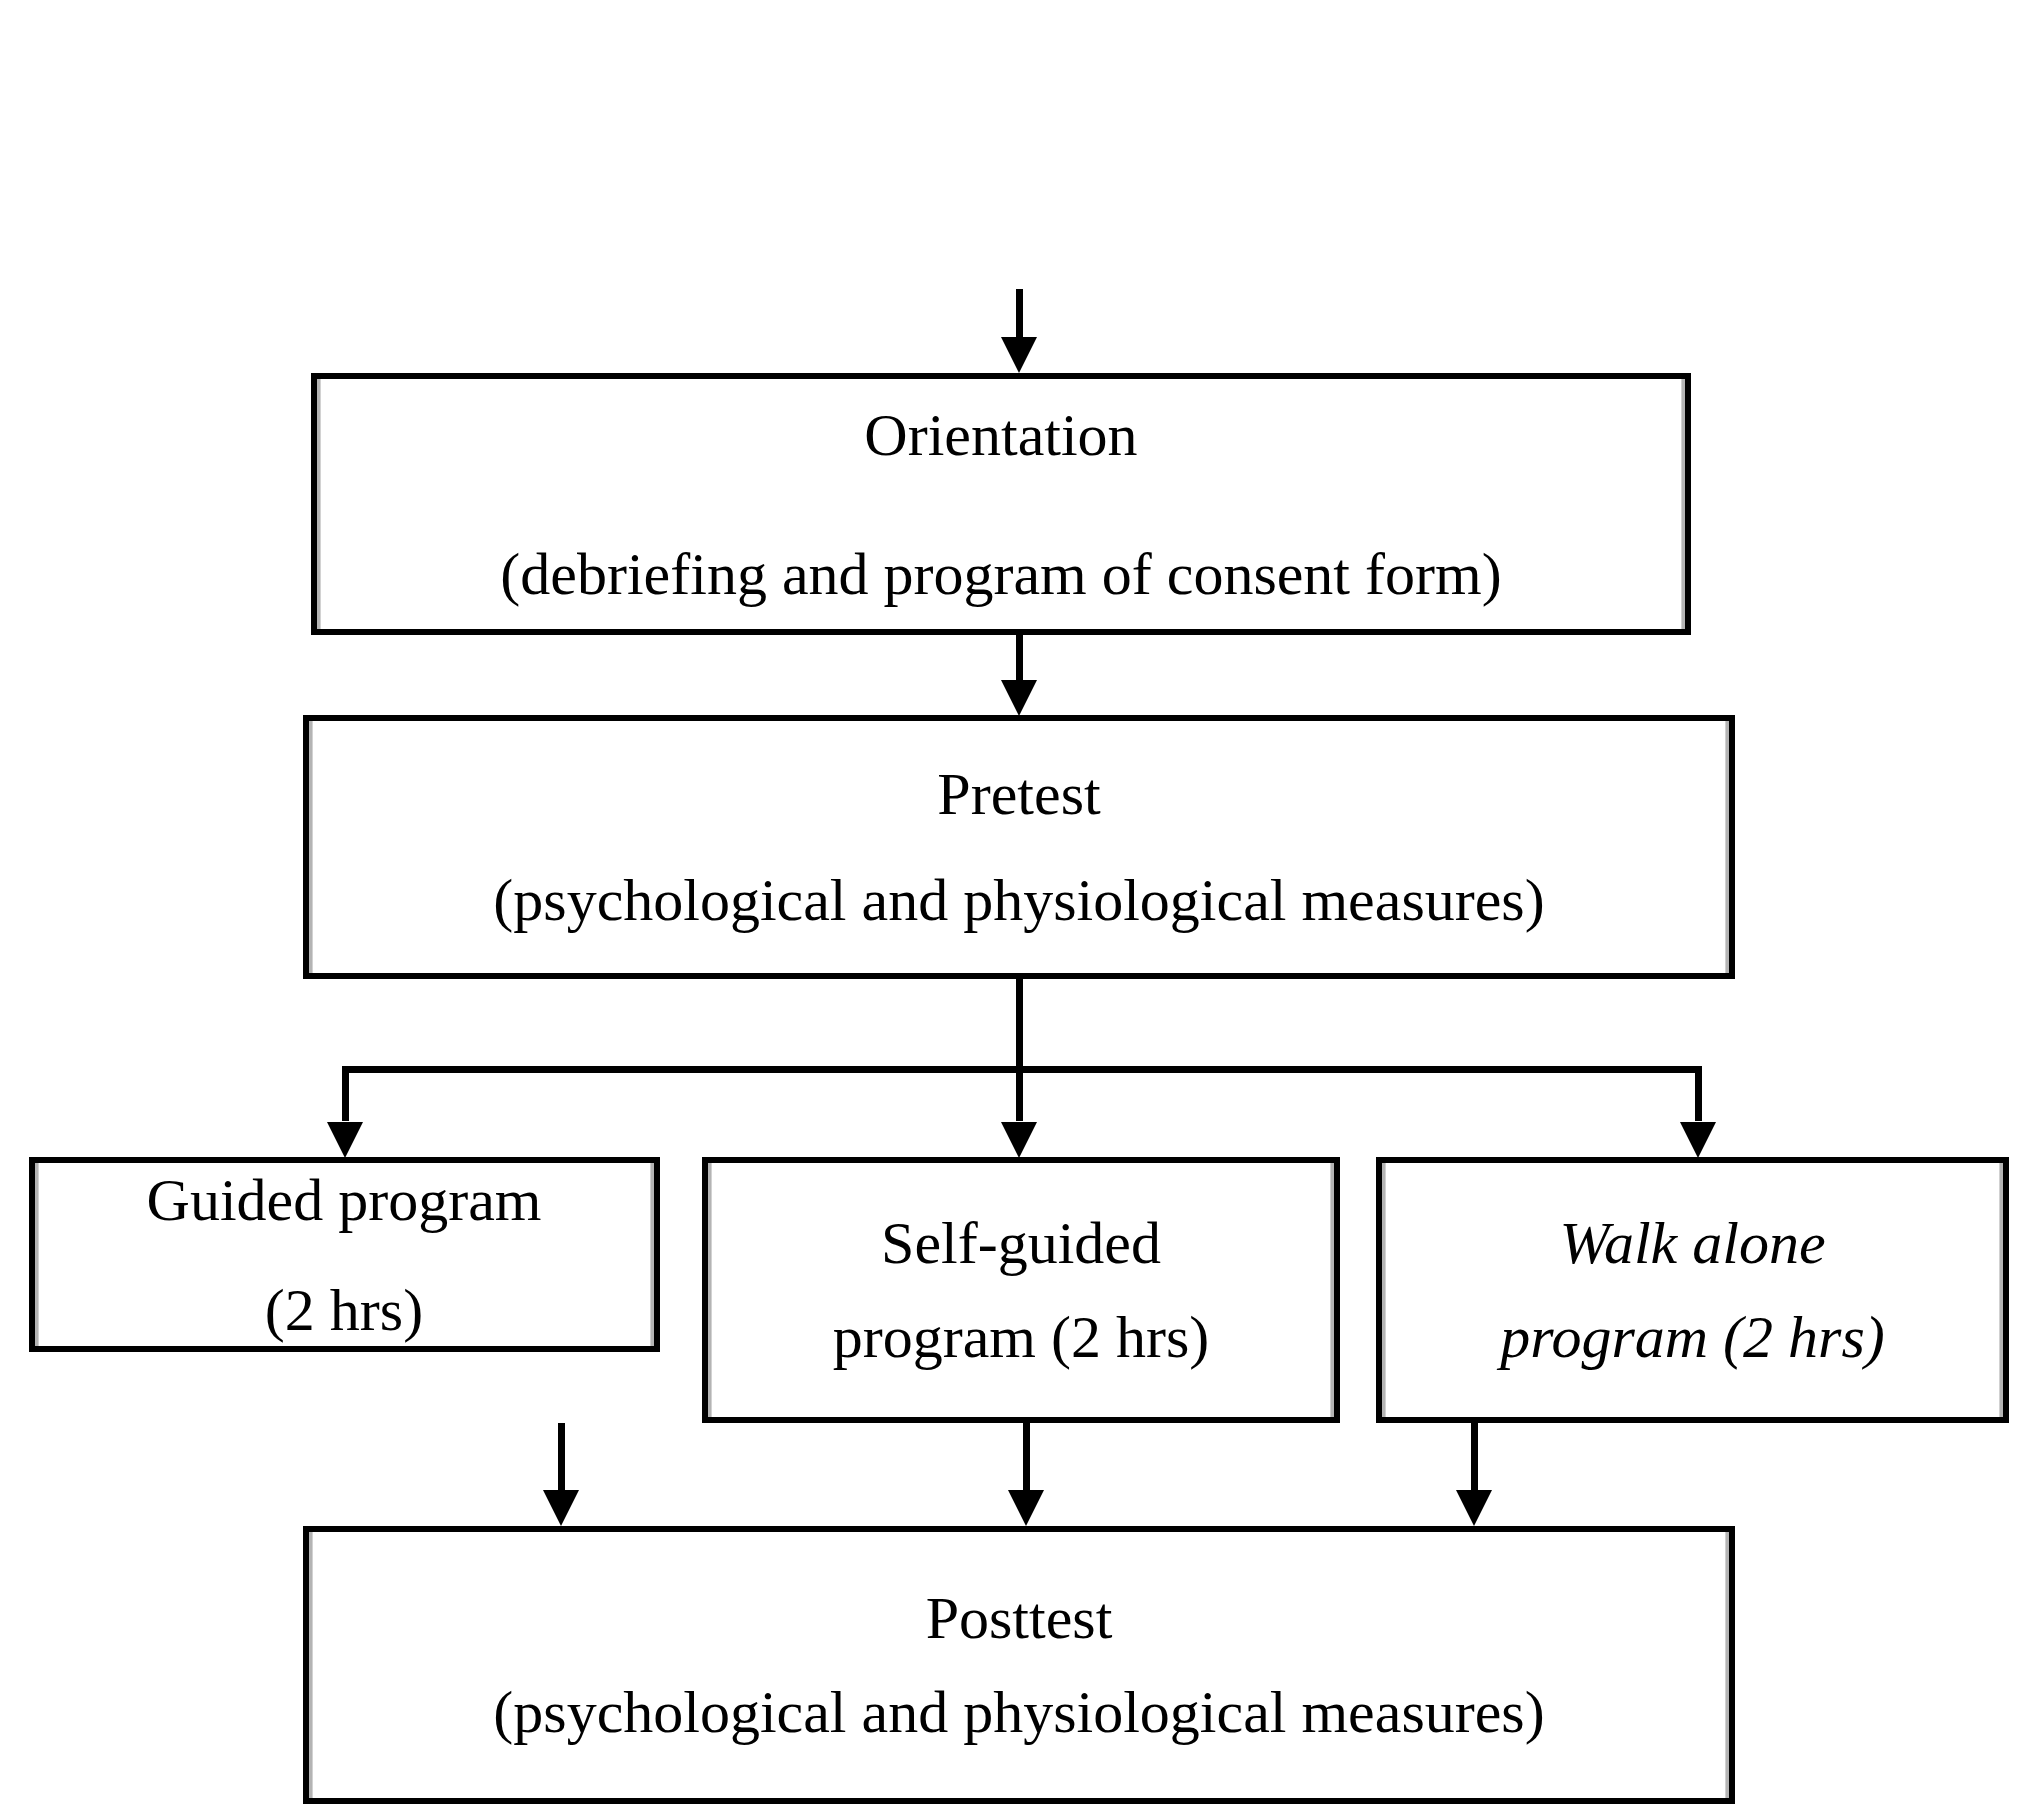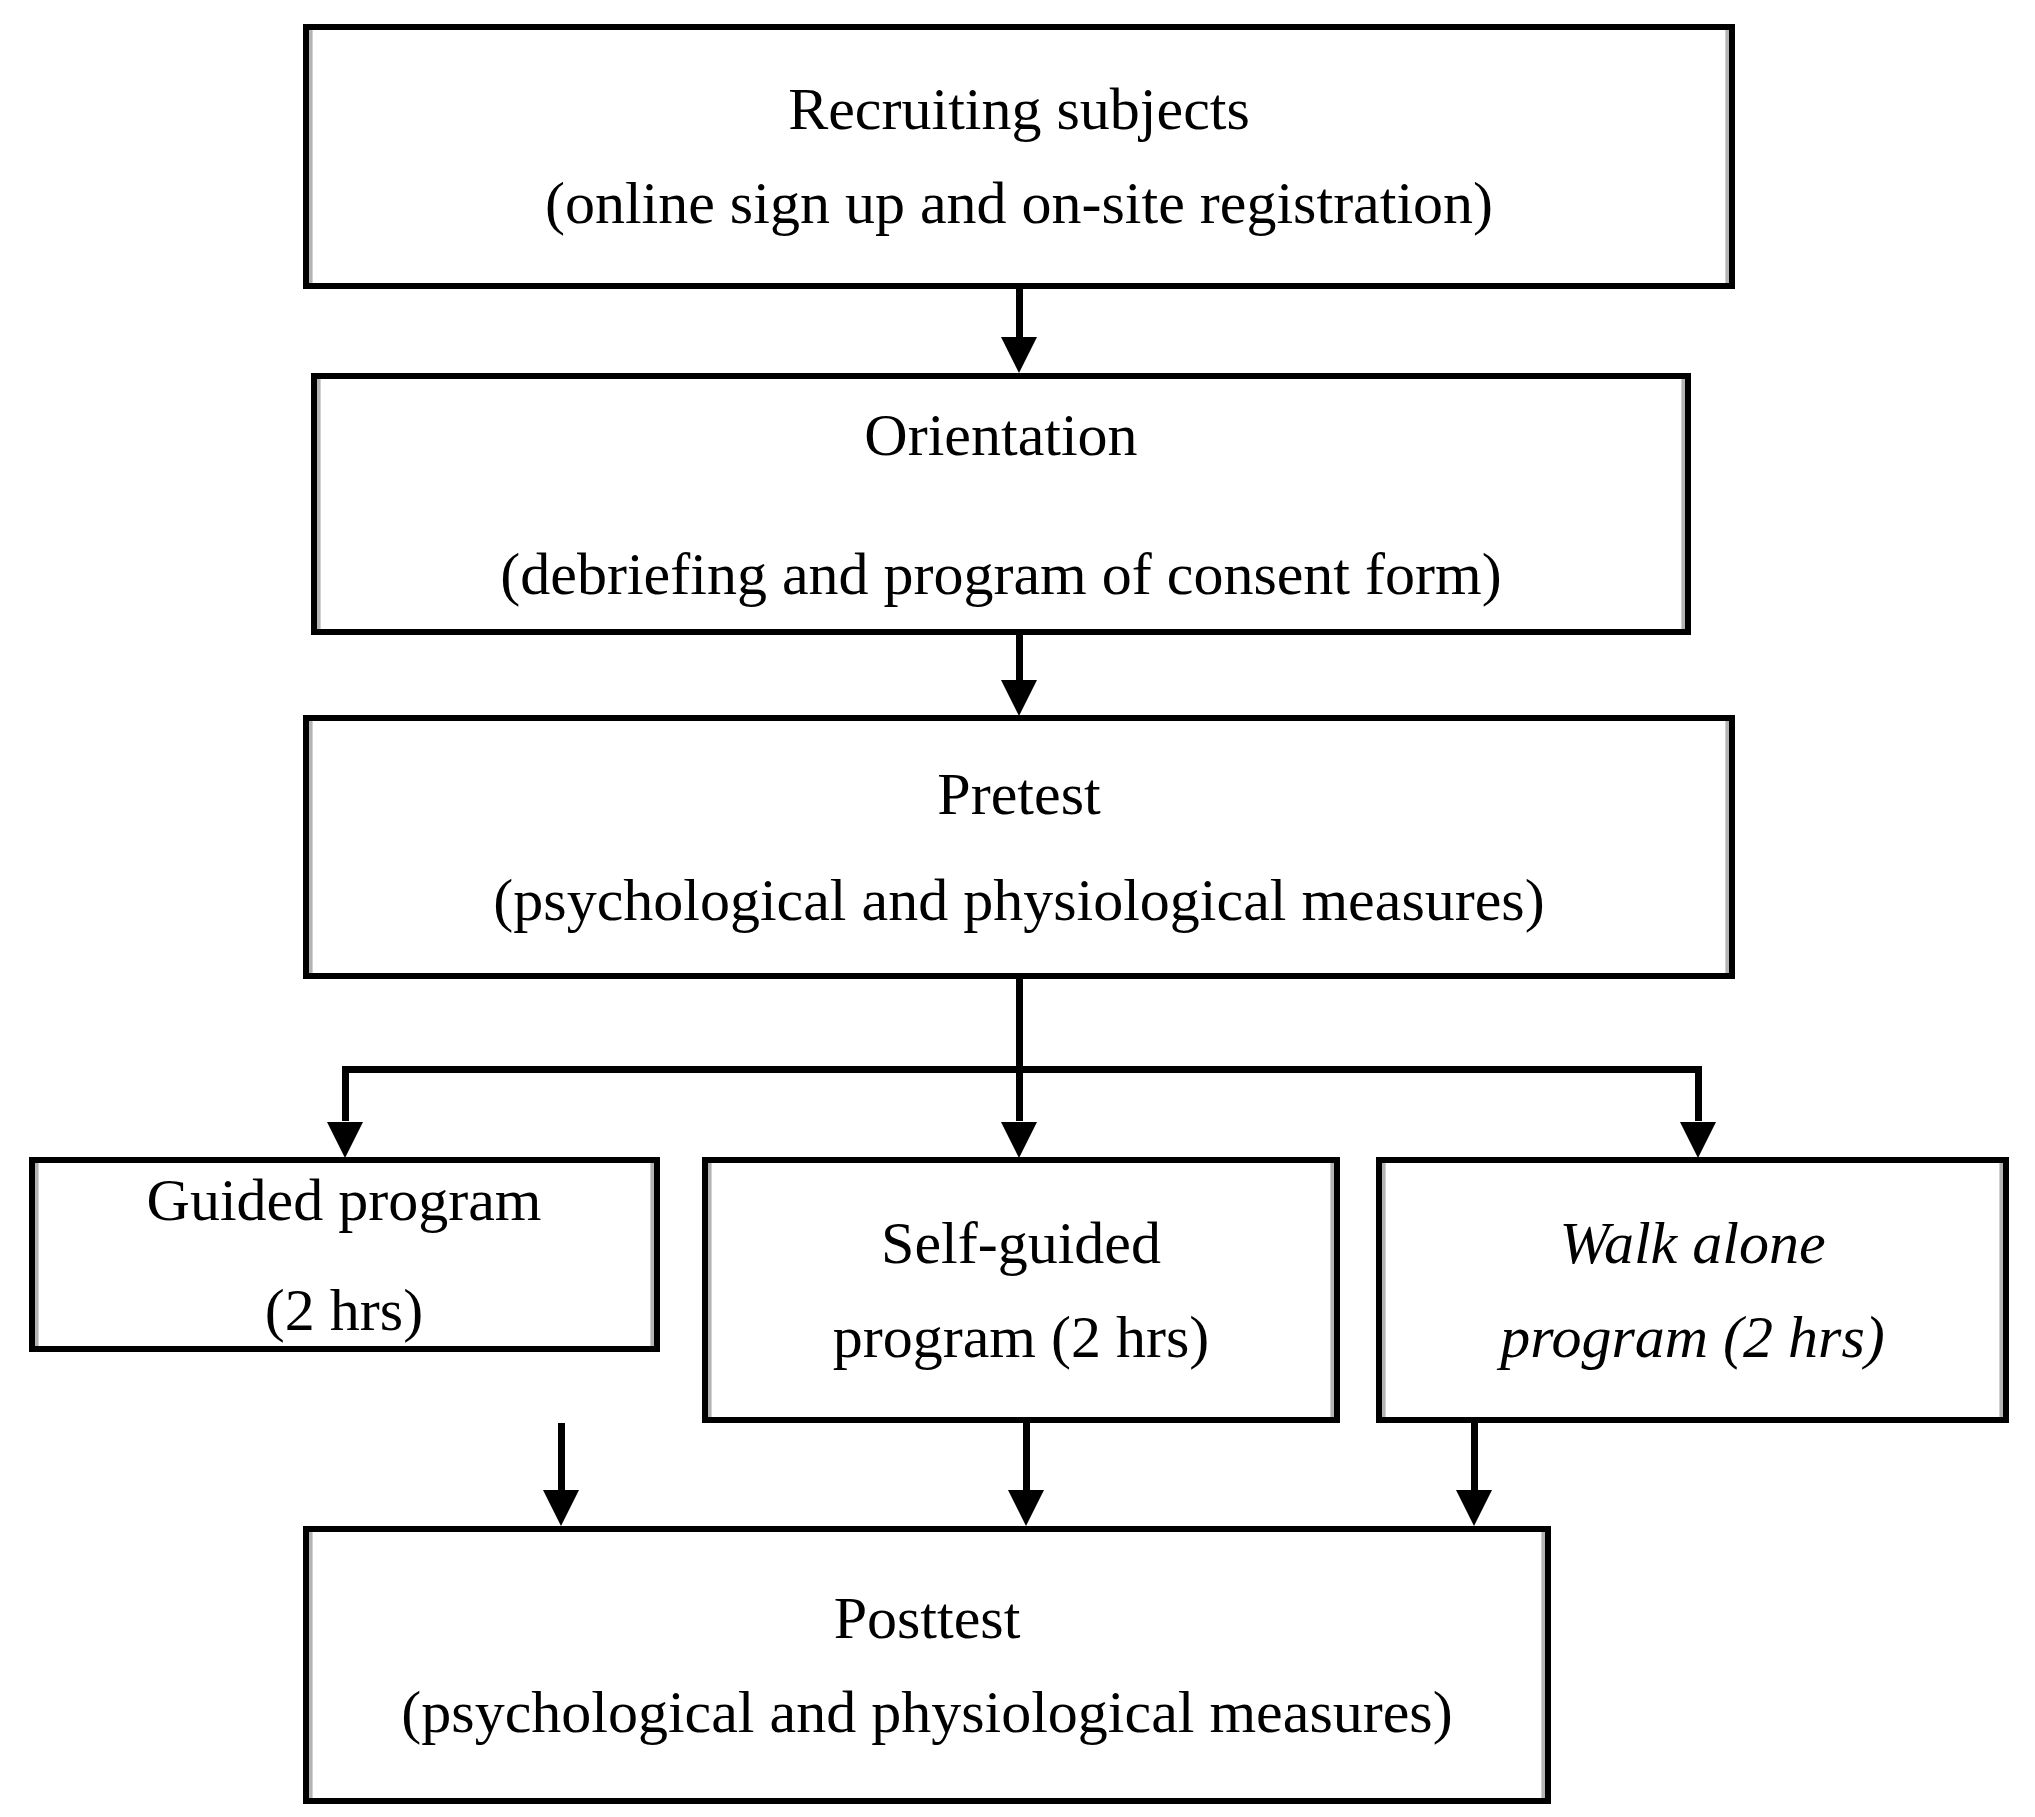--- a/index.html
+++ b/index.html
@@ -31,21 +31,21 @@
   .box .line {
     display: block;
     font-size: 60px;
     line-height: 94px;
     white-space: nowrap;
   }
   
   #box-recruiting { left: 303px; top: 23.5px;   width: 1432px; height: 265px; }
   #box-orientation{ left: 311px; top: 373px;  width: 1380px; height: 262px; gap: 45px; }
   #box-pretest    { left: 303px; top: 715px; width: 1432px; height: 264px; gap: 12px; }
-  #box-posttest   { left: 303px; top: 1526px; width: 1248px; height: 278px; }
+  #box-posttest   { left: 303px; top: 1526px; width: 1432px; height: 278px; }
   
   #box-guided     { left: 28.5px;   top: 1157px; width: 631px; height: 195px; gap: 16px; }
   #box-selfguided { left: 702px;  top: 1157px; width: 638px; height: 266px; }
   #box-walkalone  { left: 1376px; top: 1157px; width: 633px; height: 266px; font-style: italic; }
 
   .shaft {
     position: absolute;
     width: 7.1px;
     background: #000000;
   }
@@ -86,24 +86,20 @@
   #b2-shaft { left: 1023px; top: 1423px; height: 67px; }
   #b2-head  { left: 1008px; top: 1490px; }
   #b3-shaft { left: 1471px; top: 1423px; height: 67px; }
   #b3-head  { left: 1456px; top: 1490px; }
 </style>
 </head>
 <body>
 
 <div class="canvas">
 
-  <div class="box" id="box-recruiting">
-    <span class="line">Recruiting subjects</span>
-    <span class="line">(online sign up and on-site registration)</span>
-  </div>
 
   <div class="shaft" id="a1-shaft"></div>
   <div class="head" id="a1-head"></div>
 
   <div class="box" id="box-orientation">
     <span class="line">Orientation</span>
     <span class="line">(debriefing and program of consent form)</span>
   </div>
 
   <div class="shaft" id="a2-shaft"></div>

